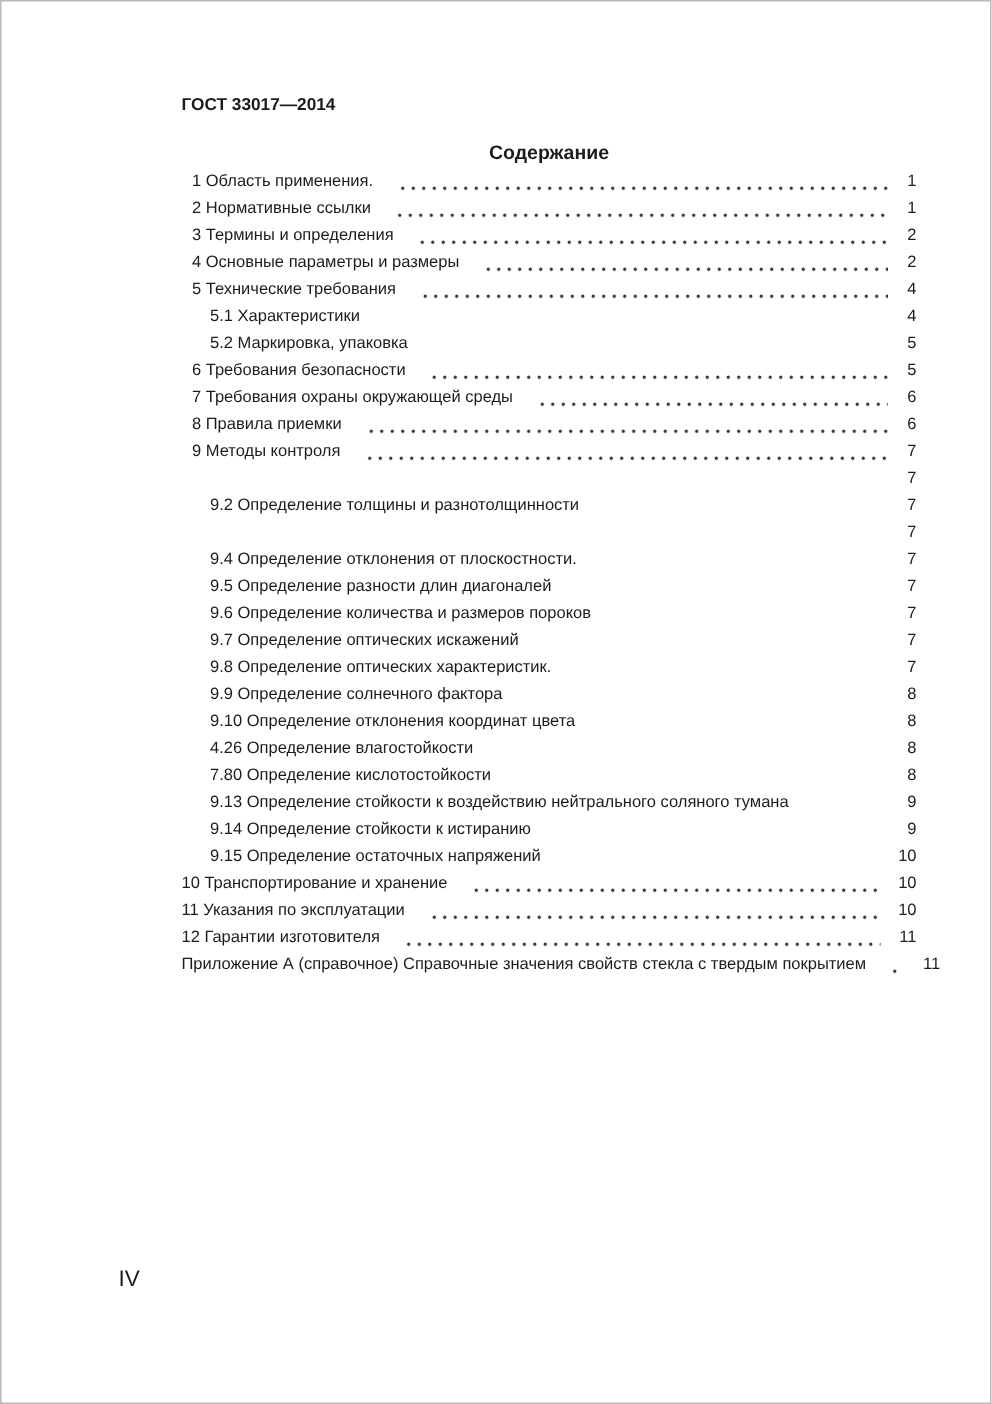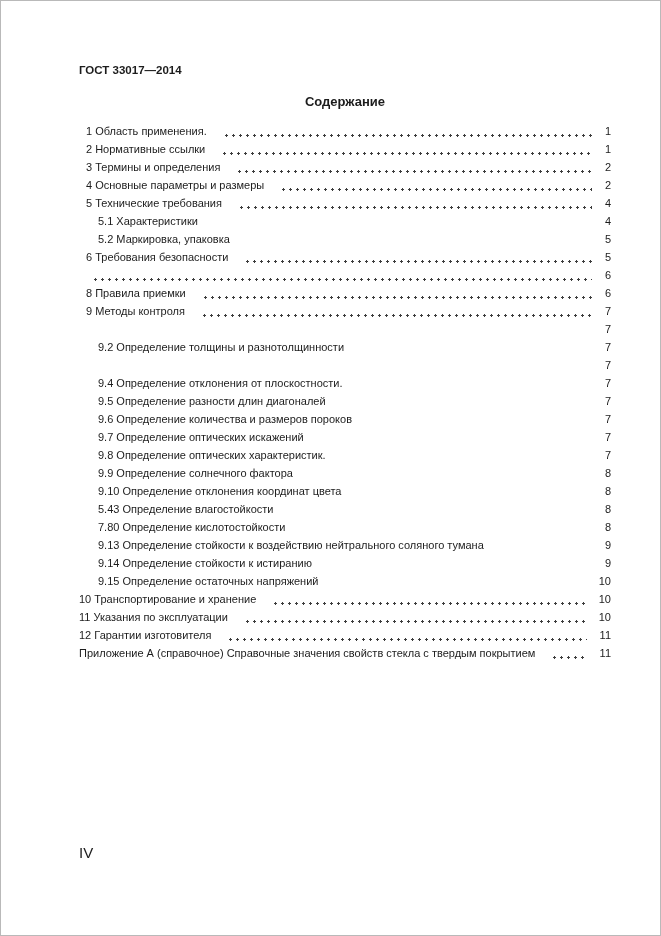--- a/index.html
+++ b/index.html
@@ -10,35 +10,35 @@
     font-family: "Liberation Sans", sans-serif;
     color: #1c1c1c;
     position: relative;
     box-sizing: border-box;
     border: 1px solid #b9b9b9;
     overflow: hidden;
   }
   .page {
     position: absolute;
     top: 0; left: 0; right: 0; bottom: 0;
-    padding: 62px 49px 0 78px;
+    padding: 62px 49px 0 120px;
     box-sizing: border-box;
   }
   .doc-header {
     font-weight: bold;
     font-size: 11.5px;
     line-height: 14px;
     margin-bottom: 17px;
   }
   .doc-title {
     text-align: center;
     font-weight: bold;
     font-size: 13px;
     line-height: 15px;
-    margin-bottom: 13px;
+    margin-bottom: 3px;
   }
   .toc-list { width: 100%; }
   .toc-row {
     display: flex;
     font-size: 11px;
     line-height: 18px;
     white-space: nowrap;
     gap: 10px;
   }
   .toc-row.ind0 { padding-left: 0; }
@@ -106,20 +106,21 @@
     <span class="toc-label">5.2  Маркировка, упаковка</span>
     <span class="toc-dots"></span>
     <span class="toc-page">5</span>
   </div>
       <div class="toc-row ind1">
     <span class="toc-label">6  Требования безопасности</span>
     <span class="toc-dots"></span>
     <span class="toc-page">5</span>
   </div>
       <div class="toc-row ind1">
+    <span class="toc-label">7  Требования охраны окружающей среды</span>
     <span class="toc-dots"></span>
     <span class="toc-page">6</span>
   </div>
       <div class="toc-row ind1">
     <span class="toc-label">8  Правила приемки</span>
     <span class="toc-dots"></span>
     <span class="toc-page">6</span>
   </div>
       <div class="toc-row ind1">
     <span class="toc-label">9  Методы контроля</span>
@@ -168,21 +169,21 @@
     <span class="toc-label">9.9  Определение солнечного фактора</span>
     <span class="toc-dots"></span>
     <span class="toc-page">8</span>
   </div>
       <div class="toc-row ind2">
     <span class="toc-label">9.10  Определение отклонения координат цвета</span>
     <span class="toc-dots"></span>
     <span class="toc-page">8</span>
   </div>
       <div class="toc-row ind2">
-    <span class="toc-label">5.43  Определение влагостойкости</span>
+    <span class="toc-label">4.26  Определение влагостойкости</span>
     <span class="toc-dots"></span>
     <span class="toc-page">8</span>
   </div>
       <div class="toc-row ind2">
     <span class="toc-label">7.80  Определение кислотостойкости</span>
     <span class="toc-dots"></span>
     <span class="toc-page">8</span>
   </div>
       <div class="toc-row ind2">
     <span class="toc-label">9.13  Определение стойкости к воздействию нейтрального соляного тумана</span>

